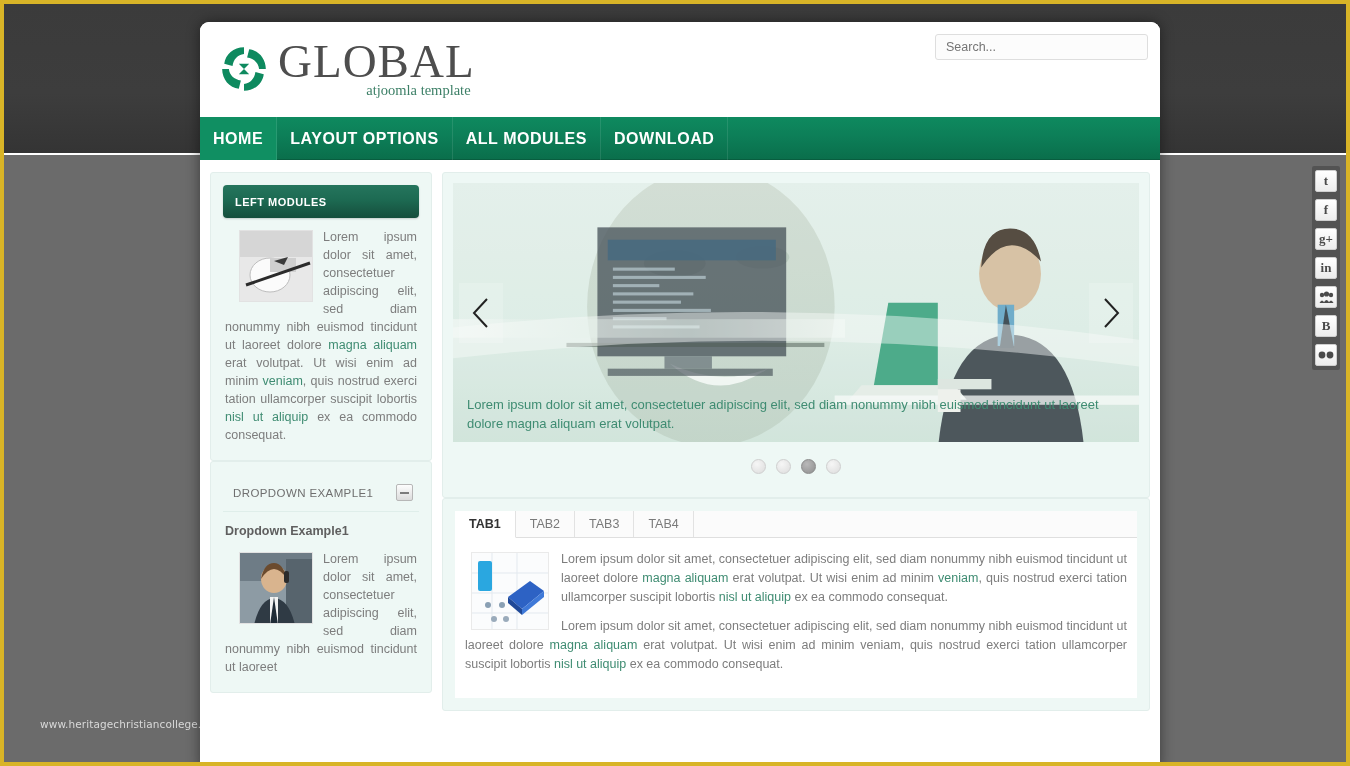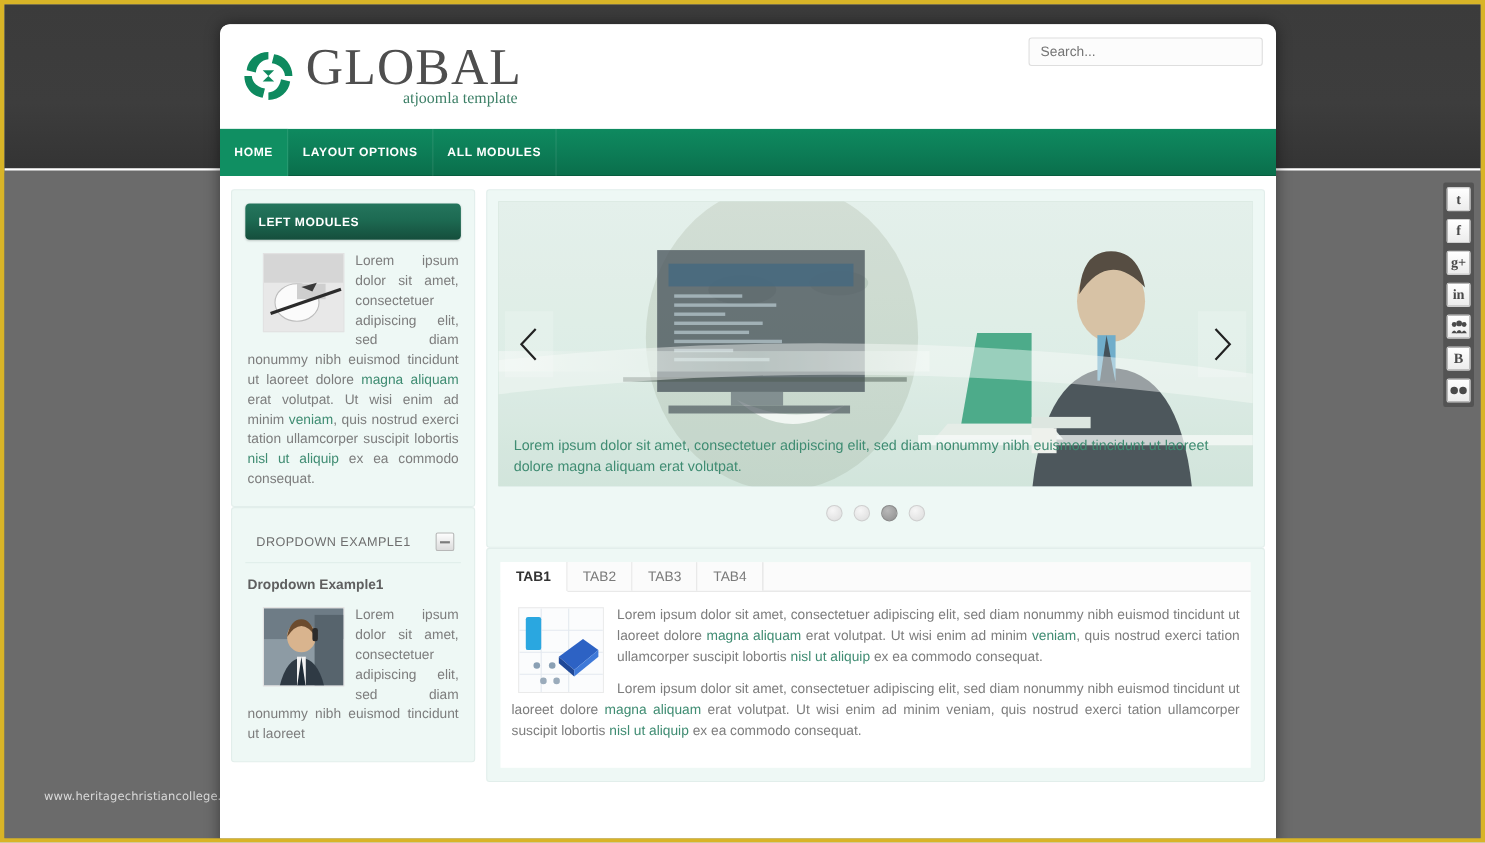--- a/index.html
+++ b/index.html
@@ -70,21 +70,21 @@
   }
   
   #mainnav {
     display: flex; height: 43px;
     background: linear-gradient(180deg,#0e8a5f 0%, #0d7f58 42%, #0a6e4b 100%);
     box-shadow: inset 0 -1px 0 rgba(0,0,0,.15);
   }
   .nav-item {
     display: flex; align-items: center;
     padding: 0 13px;
-    color: #ffffff; font-size: 11px; font-weight: bold;
+    color: #ffffff; font-size: 16px; font-weight: bold;
     letter-spacing: .55px; white-space: nowrap;
     border-right: 1px solid rgba(255,255,255,.10);
     cursor: pointer;
   }
   .nav-item.active { background: #108f62; }
   
   #body-cols { display: flex; padding: 12px 10px 0 10px; gap: 10px; }
   #left-col { width: 222px; flex: none; }
   #right-col { flex: 1; }
   .panel {
@@ -255,20 +255,21 @@
 
       <div id="search-wrap">
         <input id="search-input" type="text" placeholder="Search..." style="">
       </div>
     </div>
 
     <div id="mainnav">
       <div class="nav-item active">HOME</div>
       <div class="nav-item">LAYOUT OPTIONS</div>
       <div class="nav-item">ALL MODULES</div>
+      <div class="nav-item">DOWNLOAD</div>
     </div>
 
     <div id="body-cols">
 
       <div id="left-col">
 
         <div class="panel">
           <div class="module-head">
             <span class="module-head-title">LEFT MODULES</span>
           </div>

